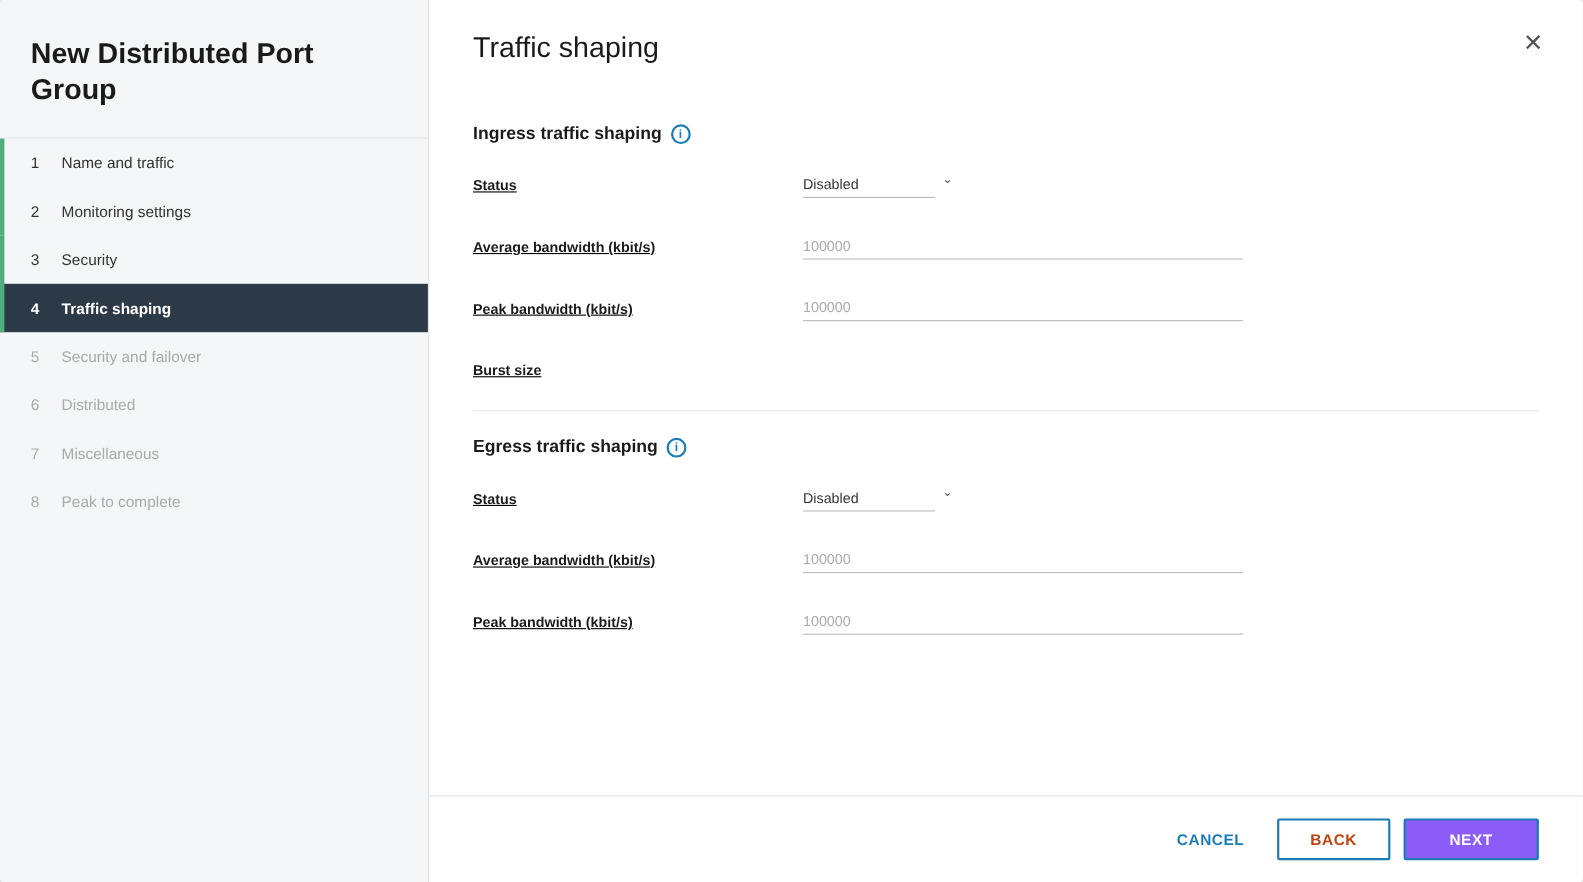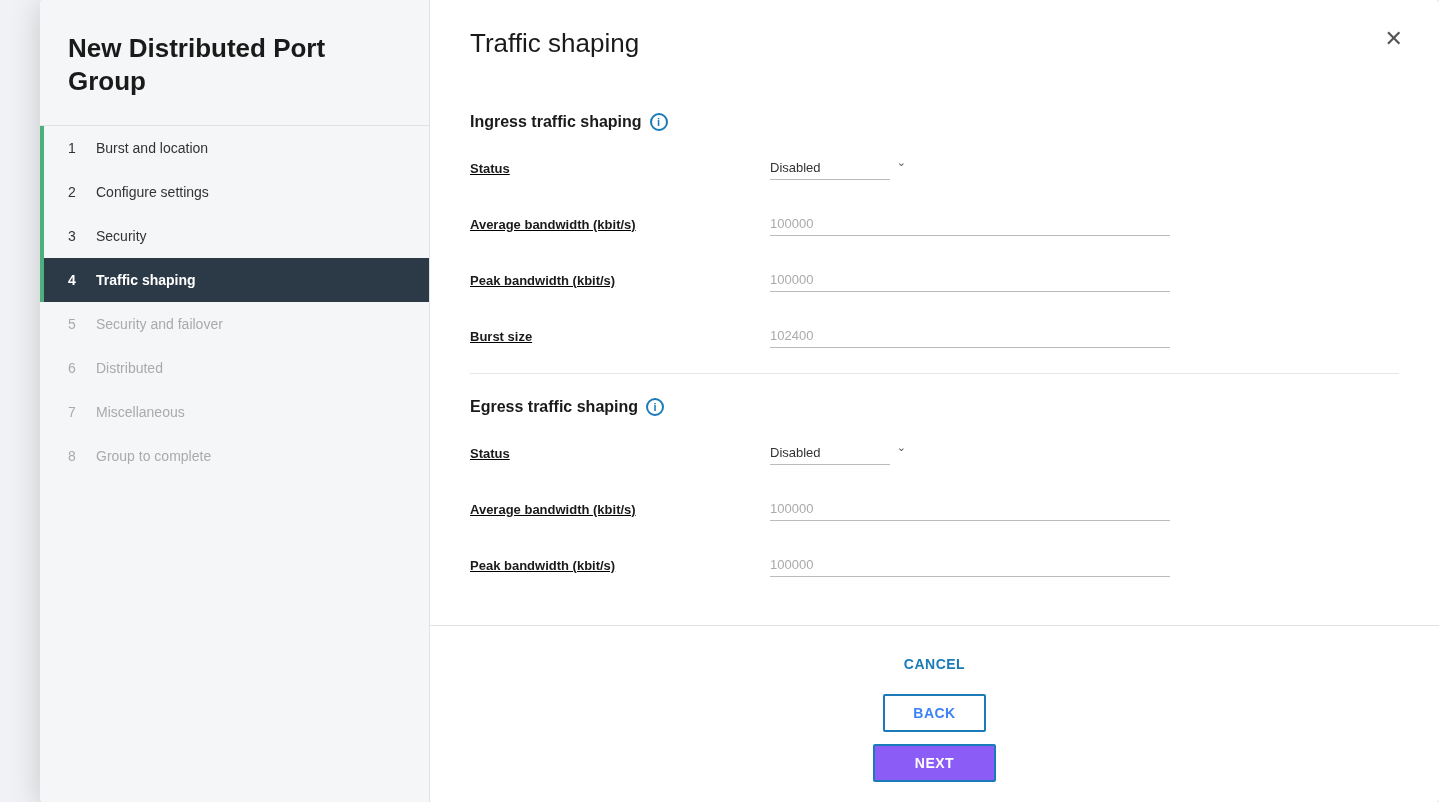--- a/index.html
+++ b/index.html
@@ -13,21 +13,20 @@
     }
     .dialog {
       display: flex;
       width: 1439px;
       height: 802px;
       background: #fff;
       box-shadow: 0 4px 32px rgba(0,0,0,0.18);
       border-radius: 4px;
       overflow: hidden;
       position: relative;
-      margin-left: 40px;
     }
     
     .sidebar {
       width: 390px;
       min-width: 390px;
       background: #f5f6f7;
       display: flex;
       flex-direction: column;
       padding: 0;
       border-right: 1px solid #e0e2e5;
@@ -202,36 +201,35 @@
     }
     
     .content-footer {
       display: flex;
       align-items: center;
       justify-content: flex-end;
       padding: 20px 40px;
       gap: 12px;
       border-top: 1px solid #e0e2e5;
       background: #fff;
-      flex-direction: column;
     }
     .btn-cancel {
       background: none;
       border: none;
       color: #1a7bb8;
       font-size: 14px;
       font-weight: 600;
       cursor: pointer;
       padding: 10px 18px;
       letter-spacing: 0.5px;
     }
     .btn-back {
       background: #fff;
       border: 2px solid #1a7bb8;
-      color: #3b82f6;
+      color: #c2410c;
       font-size: 14px;
       font-weight: 600;
       cursor: pointer;
       padding: 9px 28px;
       border-radius: 2px;
       letter-spacing: 0.5px;
     }
     .btn-next {
       background: #8b5cf6;
       border: 2px solid #1a7bb8;
@@ -251,25 +249,25 @@
 </head>
 <body>
 
 <div class="dialog">
 
   <div class="sidebar">
     <div class="sidebar-title">New Distributed Port Group</div>
     <ul class="sidebar-steps">
     <li class="sidebar-step completed">
           <span class="step-number">1</span>
-          <span class="step-label">Burst and location</span>
+          <span class="step-label">Name and traffic</span>
         </li>
         <li class="sidebar-step completed">
           <span class="step-number">2</span>
-          <span class="step-label">Configure settings</span>
+          <span class="step-label">Monitoring settings</span>
         </li>
         <li class="sidebar-step completed">
           <span class="step-number">3</span>
           <span class="step-label">Security</span>
         </li>
         <li class="sidebar-step active">
           <span class="step-number">4</span>
           <span class="step-label">Traffic shaping</span>
         </li>
         <li class="sidebar-step disabled">
@@ -279,21 +277,21 @@
         <li class="sidebar-step disabled">
           <span class="step-number">6</span>
           <span class="step-label">Distributed</span>
         </li>
         <li class="sidebar-step disabled">
           <span class="step-number">7</span>
           <span class="step-label">Miscellaneous</span>
         </li>
         <li class="sidebar-step disabled">
           <span class="step-number">8</span>
-          <span class="step-label">Group to complete</span>
+          <span class="step-label">Peak to complete</span>
         </li>
       </ul>
   </div>
 
   <div class="main-content">
     <div class="content-header">
       <div class="content-title">Traffic shaping</div>
       <button class="close-btn">✕</button>
     </div>
 
@@ -326,23 +324,20 @@
 
       <div class="form-row">
         <div class="form-label">Peak bandwidth (kbit/s)</div>
         <div class="form-control-wrap">
           <input class="form-input" type="text" value="100000" style="">
         </div>
       </div>
 
       <div class="form-row">
         <div class="form-label">Burst size</div>
-        <div class="form-control-wrap">
-          <input class="form-input" type="text" value="102400" style="">
-        </div>
       </div>
 
       <hr class="section-divider">
 
       <div class="section-title">
         <span>Egress traffic shaping</span>
         <span class="info-icon">i</span>
       </div>
 
       <div class="form-row">

